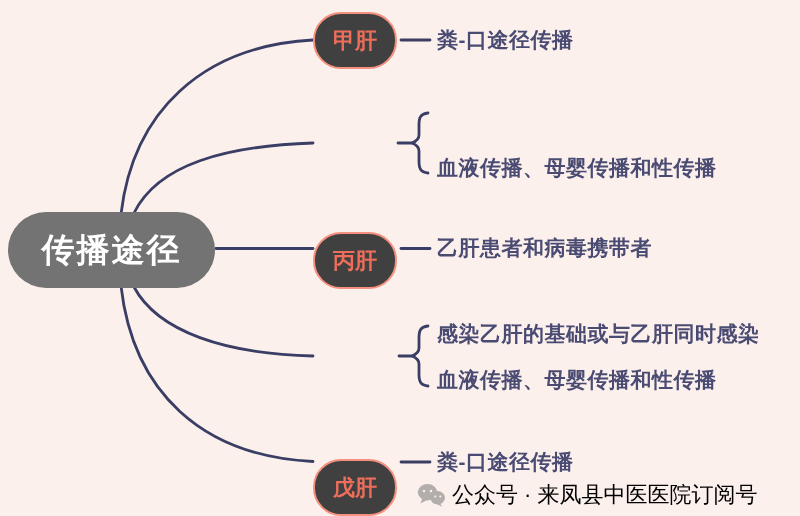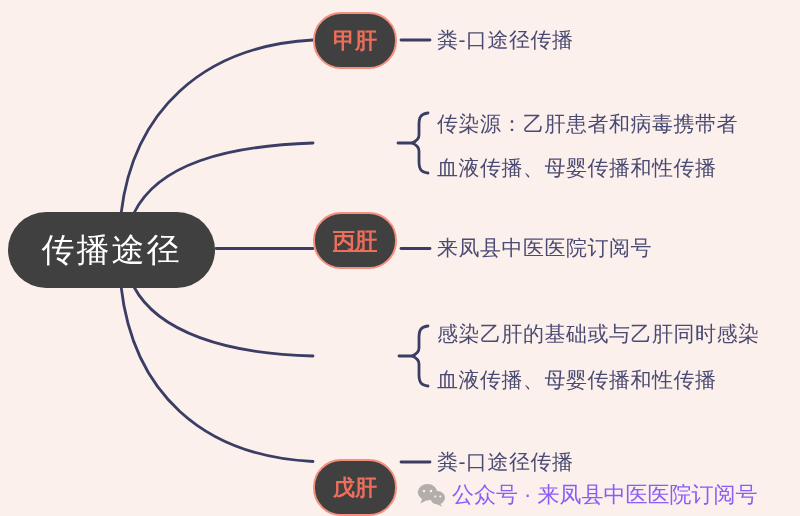--- a/index.html
+++ b/index.html
@@ -20,68 +20,68 @@
     fill: none;
     stroke: #3A3E64;
     stroke-width: 2.8;
     stroke-linecap: round;
     stroke-linejoin: round;
   }
   .root {
     position: absolute;
     left: 8px; top: 212px;
     width: 207px; height: 76px;
-    background: #404040;
+    background: #737373;
     border-radius: 38px;
     display: flex; align-items: center; justify-content: center;
     color: #FFFFFF;
     font-size: 33px;
-    font-weight: 400;
+    font-weight: 700;
     letter-spacing: 2px;
   }
   .branch {
     position: absolute;
     left: 313px;
     width: 84px; height: 57px;
     box-sizing: border-box;
     background: #404040;
     border: 2.5px solid #F6907E;
     border-radius: 28px;
     display: flex; align-items: center; justify-content: center;
     color: #EE6E5B;
     font-size: 22px;
     font-weight: 700;
   }
   .b-jia { top: 12px; }
   .b-yi  { top: 115px; }
-  .b-bing{ top: 212px; text-decoration: underline; }
+  .b-bing{ top: 232px; }
   .b-ding{ top: 327px; }
   .b-wu  { top: 433px; margin-top: 26px; }
   .detail {
     position: absolute;
     left: 437px;
     transform: translateY(-50%);
     color: #4A4B72;
     font-size: 21px;
-    font-weight: 400;
+    font-weight: 700;
     white-space: nowrap;
     letter-spacing: 0.5px;
   }
   .d1  { top: 40px; }
   .d2a { top: 124px; }
   .d2b { top: 168px; }
   .d3  { top: 248px; }
   .d4a { top: 334px; }
   .d4b { top: 380px; }
   .d5  { top: 462px; }
   .footer {
     position: absolute;
     left: 417px; top: 480px;
     display: flex; align-items: center; gap: 7px;
-    color: #8b5cf6;
+    color: #000000;
     font-size: 22px;
     font-weight: 500;
     white-space: nowrap;
   }
   .wechat-icon { width: 28px; height: 24px; flex: 0 0 auto; }
 </style>
 </head>
 <body>
 
 <div class="canvas">
@@ -113,23 +113,22 @@
     <span>甲肝</span>
   </div>
   <div class="branch b-bing">
     <span>丙肝</span>
   </div>
   <div class="branch b-wu">
     <span>戊肝</span>
   </div>
 
   <div class="detail d1">粪-口途径传播</div>
-  <div class="detail d2a">传染源：乙肝患者和病毒携带者</div>
   <div class="detail d2b">血液传播、母婴传播和性传播</div>
-  <div class="detail d3">来凤县中医医院订阅号</div>
+  <div class="detail d3">乙肝患者和病毒携带者</div>
   <div class="detail d4a">感染乙肝的基础或与乙肝同时感染</div>
   <div class="detail d4b">血液传播、母婴传播和性传播</div>
   <div class="detail d5">粪-口途径传播</div>
 
   <div class="footer">
     <svg class="wechat-icon" viewBox="0 0 36 30">
       <ellipse cx="13.5" cy="11.5" rx="12.5" ry="10.5" fill="#B3AEAC"></ellipse>
       <path d="M7 19 L4.5 26 L13 21.5 Z" fill="#B3AEAC"></path>
       <ellipse cx="26.5" cy="18.5" rx="9.5" ry="8.5" fill="#B3AEAC"></ellipse>
       <path d="M29.5 25.5 L32.5 30 L25 26.5 Z" fill="#B3AEAC"></path>

